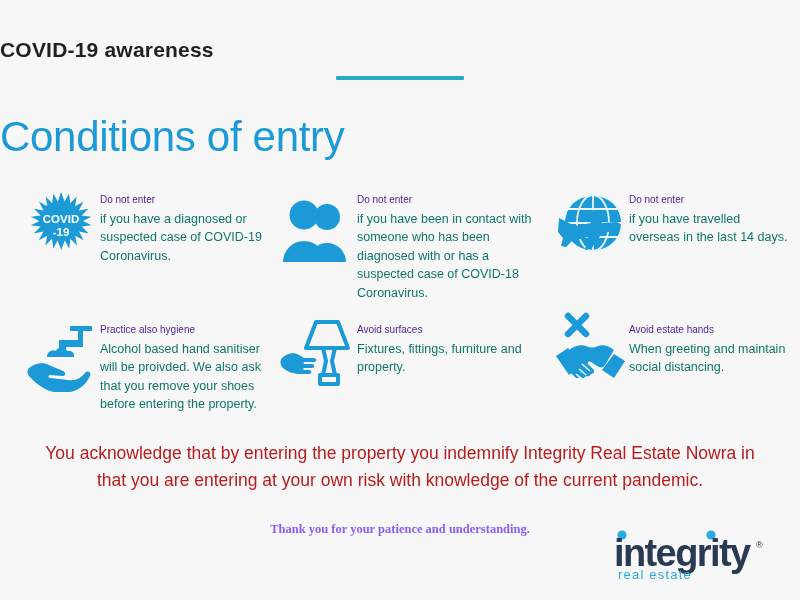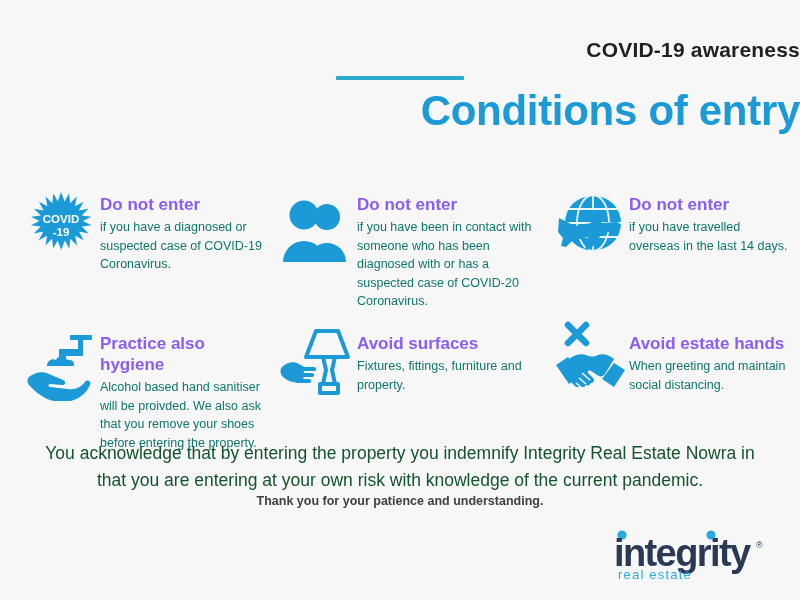--- a/index.html
+++ b/index.html
@@ -18,40 +18,40 @@
   .poster {
     width: 800px;
     height: 600px;
     position: relative;
     box-sizing: border-box;
   }
 
   
   .header {
     padding-top: 38px;
-    text-align: right;
+    text-align: left;
   }
   .eyebrow {
     font-size: 21px;
     font-weight: bold;
     letter-spacing: 0.2px;
     color: #231f20;
     line-height: 1.1;
   }
   .divider {
     width: 128px;
     height: 4px;
     background: #2aa9c9;
     margin: 15px auto 0 auto;
     border-radius: 1px;
   }
   .main-title {
-    margin-top: 8px;
+    margin-top: 34px;
     font-size: 42px;
-    font-weight: bold;
+    font-weight: normal;
     color: #1b9ad7;
     letter-spacing: -0.3px;
     line-height: 1.1;
   }
 
   
   .grid {
     position: absolute;
     top: 182px;
     left: 0;
@@ -81,23 +81,23 @@
     align-items: flex-end;
     justify-content: center;
     padding-top: 2px;
   }
   .icon-box svg { display: block; }
 
   .text-box {
     padding-top: 12px;
   }
   .item-title {
-    font-size: 17px;
-    font-weight: bold;
-    color: #8b5cf6;
+    font-size: 10px;
+    font-weight: normal;
+    color: #4c1d95;
     margin-bottom: 3px;
     line-height: 1.25;
   }
   .item-body {
     font-size: 12.5px;
     color: #0f766e;
     line-height: 1.48;
     max-width: 190px;
   }
   .cell.c2 .item-body { max-width: 178px; }
@@ -106,29 +106,31 @@
   
   .footer {
     position: absolute;
     left: 0;
     top: 440px;
     width: 800px;
     text-align: center;
   }
   .ack {
     font-size: 17.5px;
-    color: #14532d;
+    color: #b91c1c;
     line-height: 1.55;
     padding: 0 34px;
     font-weight: normal;
   }
   .thanks {
+    margin-top: 28px;
     font-size: 12.5px;
     font-weight: bold;
-    color: #404040;
+    color: #8b5cf6;
+    font-family: Liberation Serif, serif;
   }
 
   
   .logo {
     position: absolute;
     right: 26px;
     bottom: 18px;
     width: 160px;
     text-align: left;
   }
@@ -172,21 +174,21 @@
               <circle cx="45" cy="17" r="13"></circle>
               <path d="M26 62 h38 a19 19 0 0 0 -38 0 z"></path>
               <circle cx="22" cy="15" r="14.5"></circle>
               <path d="M1 62 h42 a21 21 0 0 0 -42 0 z"></path>
             </g>
             <path d="M26 62 h6 a19 19 0 0 0 -6 0 z" fill="#f7f7f7" opacity="0"></path>
           </svg>
         </div>
         <div class="text-box">
           <div class="item-title">Do not enter</div>
-          <div class="item-body">if you have been in contact with someone who has been diagnosed with or has a suspected case of COVID-20 Coronavirus.</div>
+          <div class="item-body">if you have been in contact with someone who has been diagnosed with or has a suspected case of COVID-18 Coronavirus.</div>
         </div>
       </div>
 
       <div class="cell c3">
         <div class="icon-box">
           <svg width="74" height="74" viewBox="0 0 74 74" aria-hidden="true">
             <g>
               <circle cx="40" cy="35" r="28" fill="#1b9ad7"></circle>
               <g stroke="#eaf6fc" stroke-width="1.8" fill="none">
                 <line x1="40" y1="7" x2="40" y2="63"></line>

